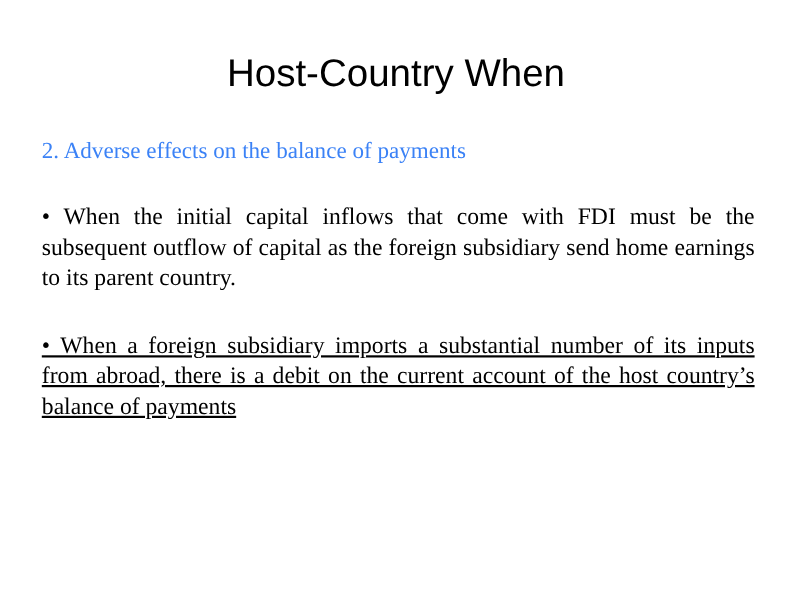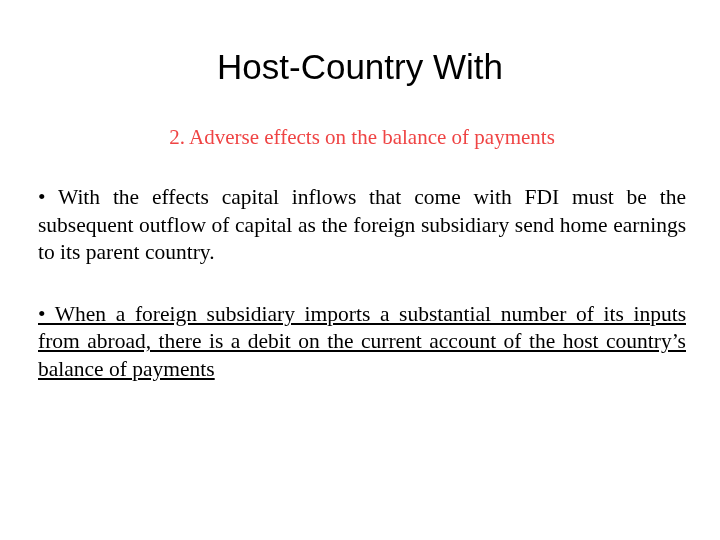--- a/index.html
+++ b/index.html
@@ -33,24 +33,24 @@
   }
   .body-block {
     position: absolute;
     top: 124px;
     left: 38px;
     width: 648px;
   }
   .subhead {
     font-family: "Liberation Serif", serif;
     font-size: 21px;
-    color: #ef4444;
+    color: #3b82f6;
     line-height: 1.25;
     margin: 0 0 34px 0;
-    text-align: center;
+    text-align: left;
   }
   .para {
     font-family: "Liberation Serif", serif;
     font-size: 21.5px;
     color: #000000;
     line-height: 1.28;
     margin: 0 0 34px 0;
     text-align: justify;
     text-justify: inter-word;
   }
@@ -60,25 +60,25 @@
   }
   .para.last-line-left {
     text-align: justify;
   }
 </style>
 </head>
 <body>
 
 <div class="slide">
 
-  <div class="slide-title">Host-Country With</div>
+  <div class="slide-title">Host-Country When</div>
 
   <div class="body-block">
 
     <p class="subhead">2. Adverse effects on the balance of payments</p>
 
-    <p class="para">• With the effects capital inflows that come with FDI must be the subsequent outflow of capital as the foreign subsidiary send home earnings to its parent country.</p>
+    <p class="para">• When the initial capital inflows that come with FDI must be the subsequent outflow of capital as the foreign subsidiary send home earnings to its parent country.</p>
 
     <p class="para last-line-left">• When a foreign subsidiary imports a substantial number of its inputs from abroad, there is a debit on the current account of the host country’s balance of payments</p>
 
   </div>
 
 </div>
 
 </body></html>

